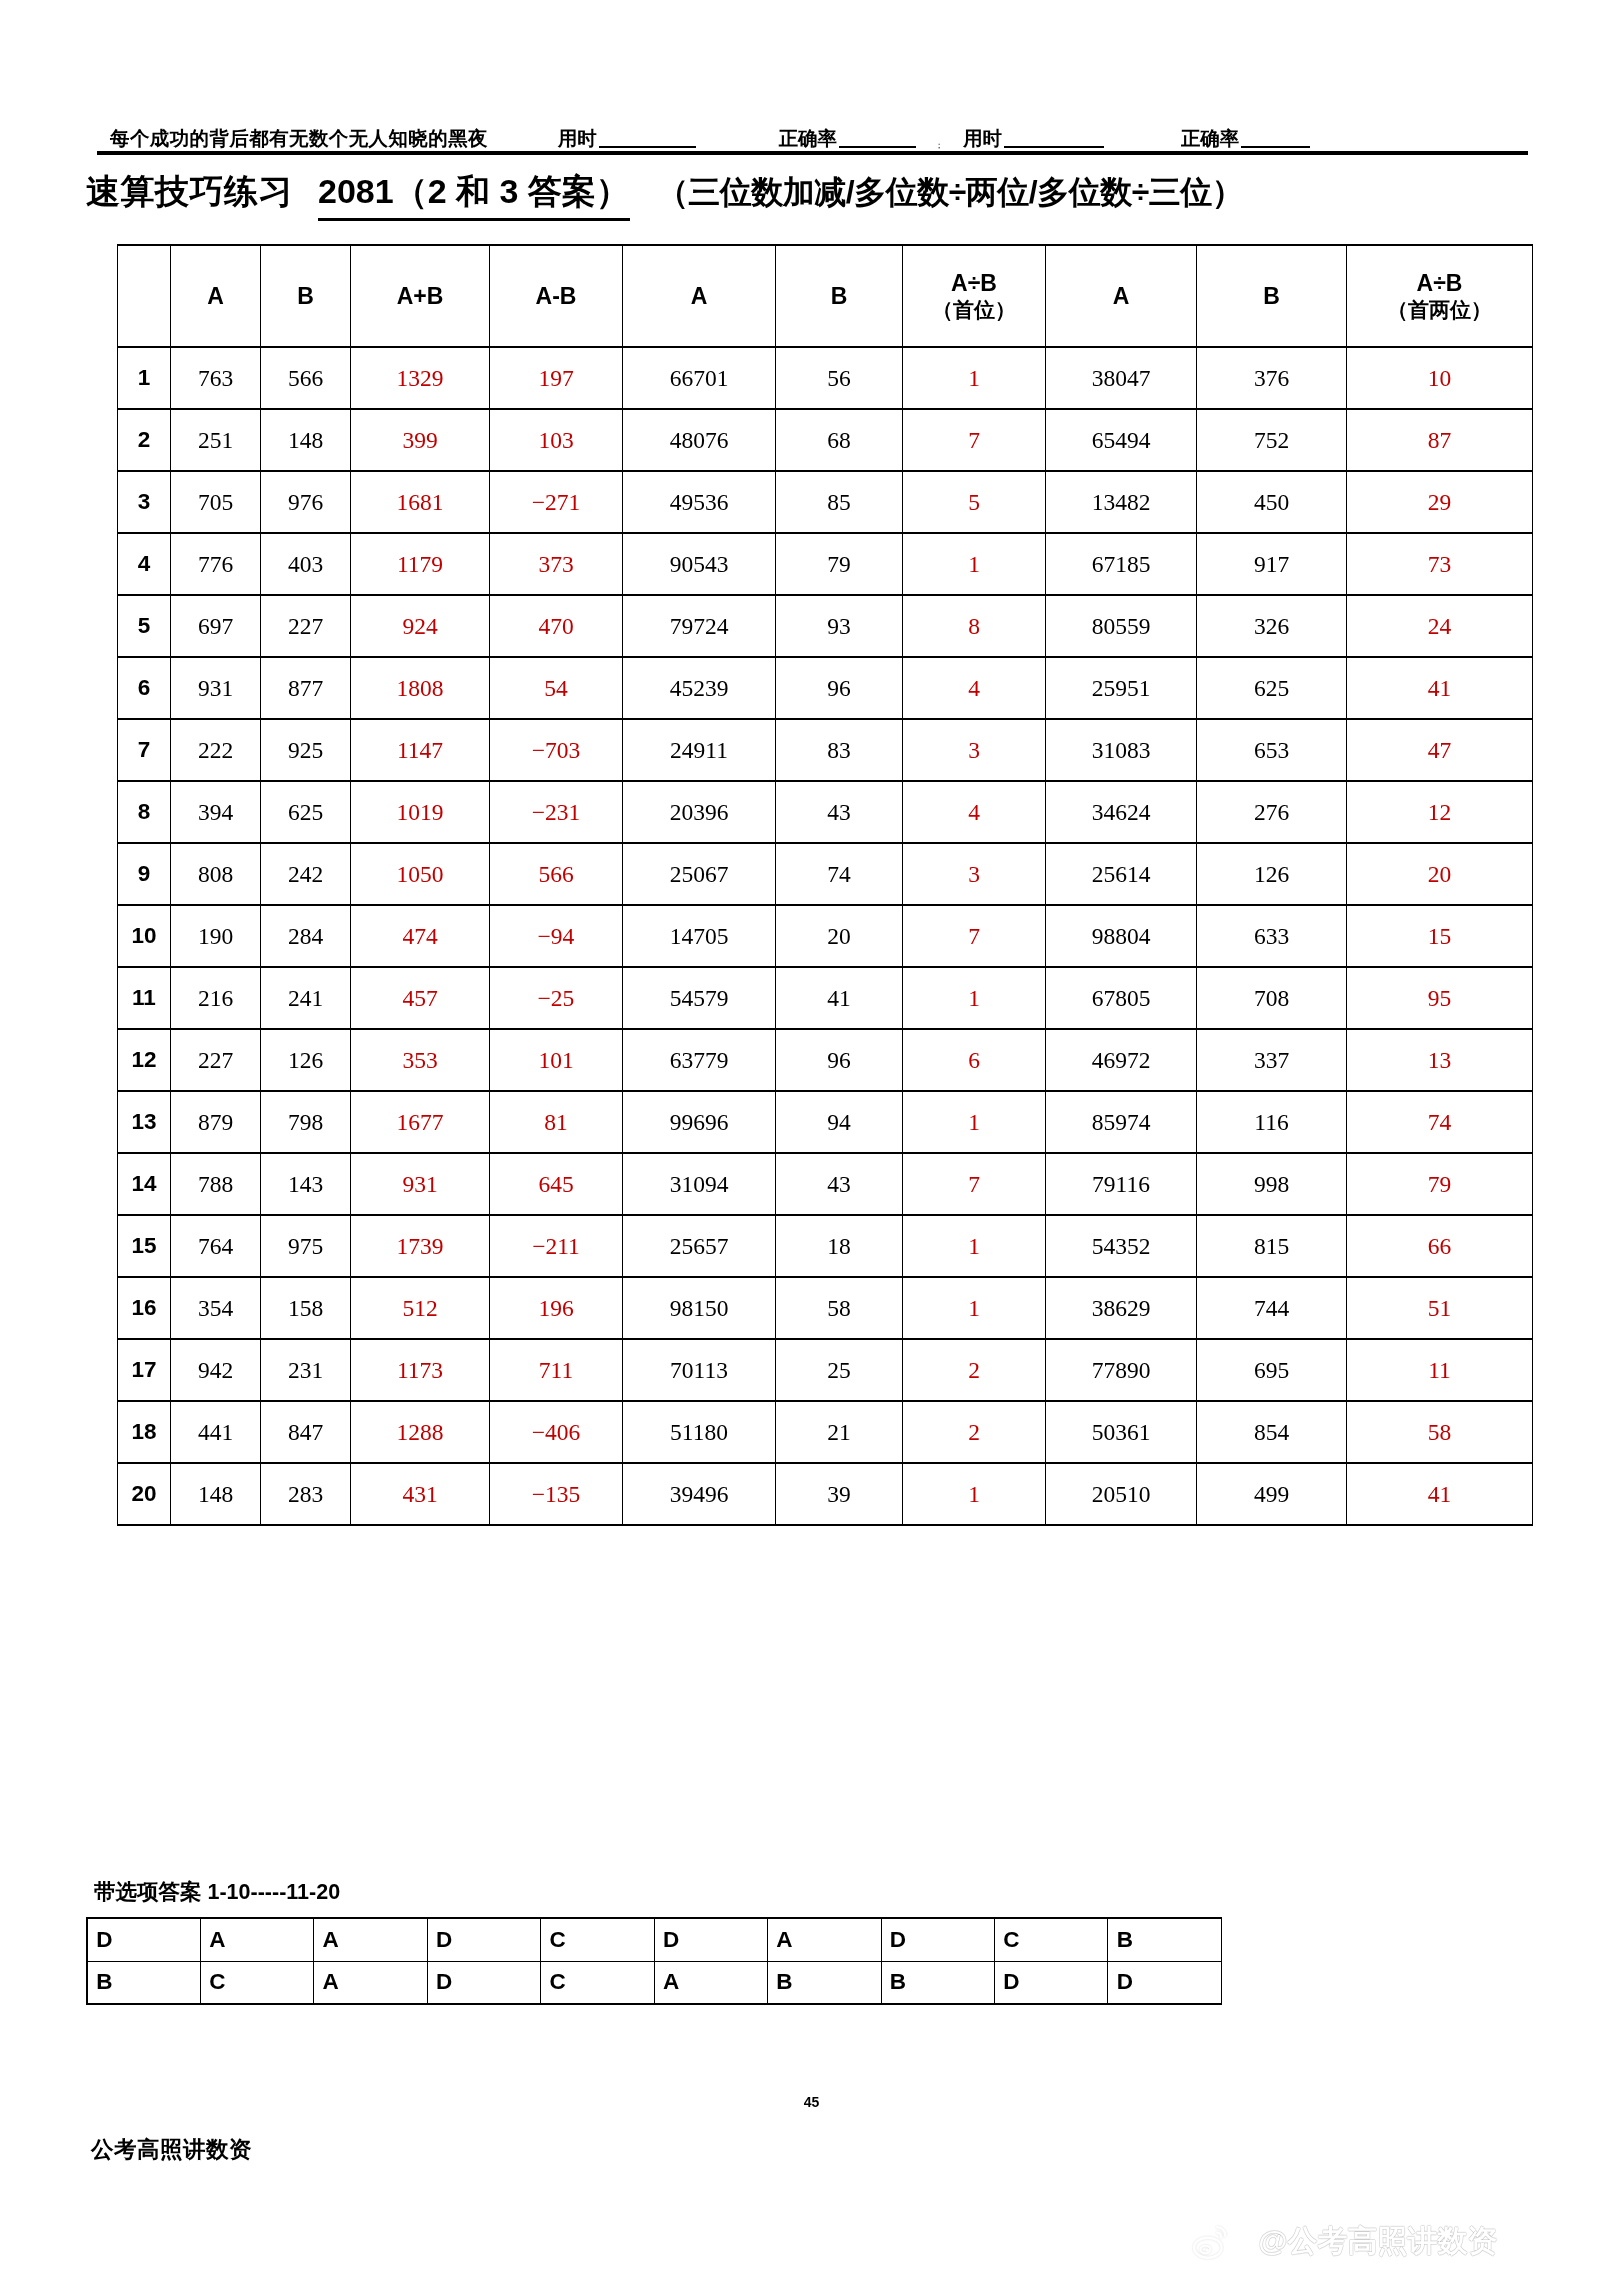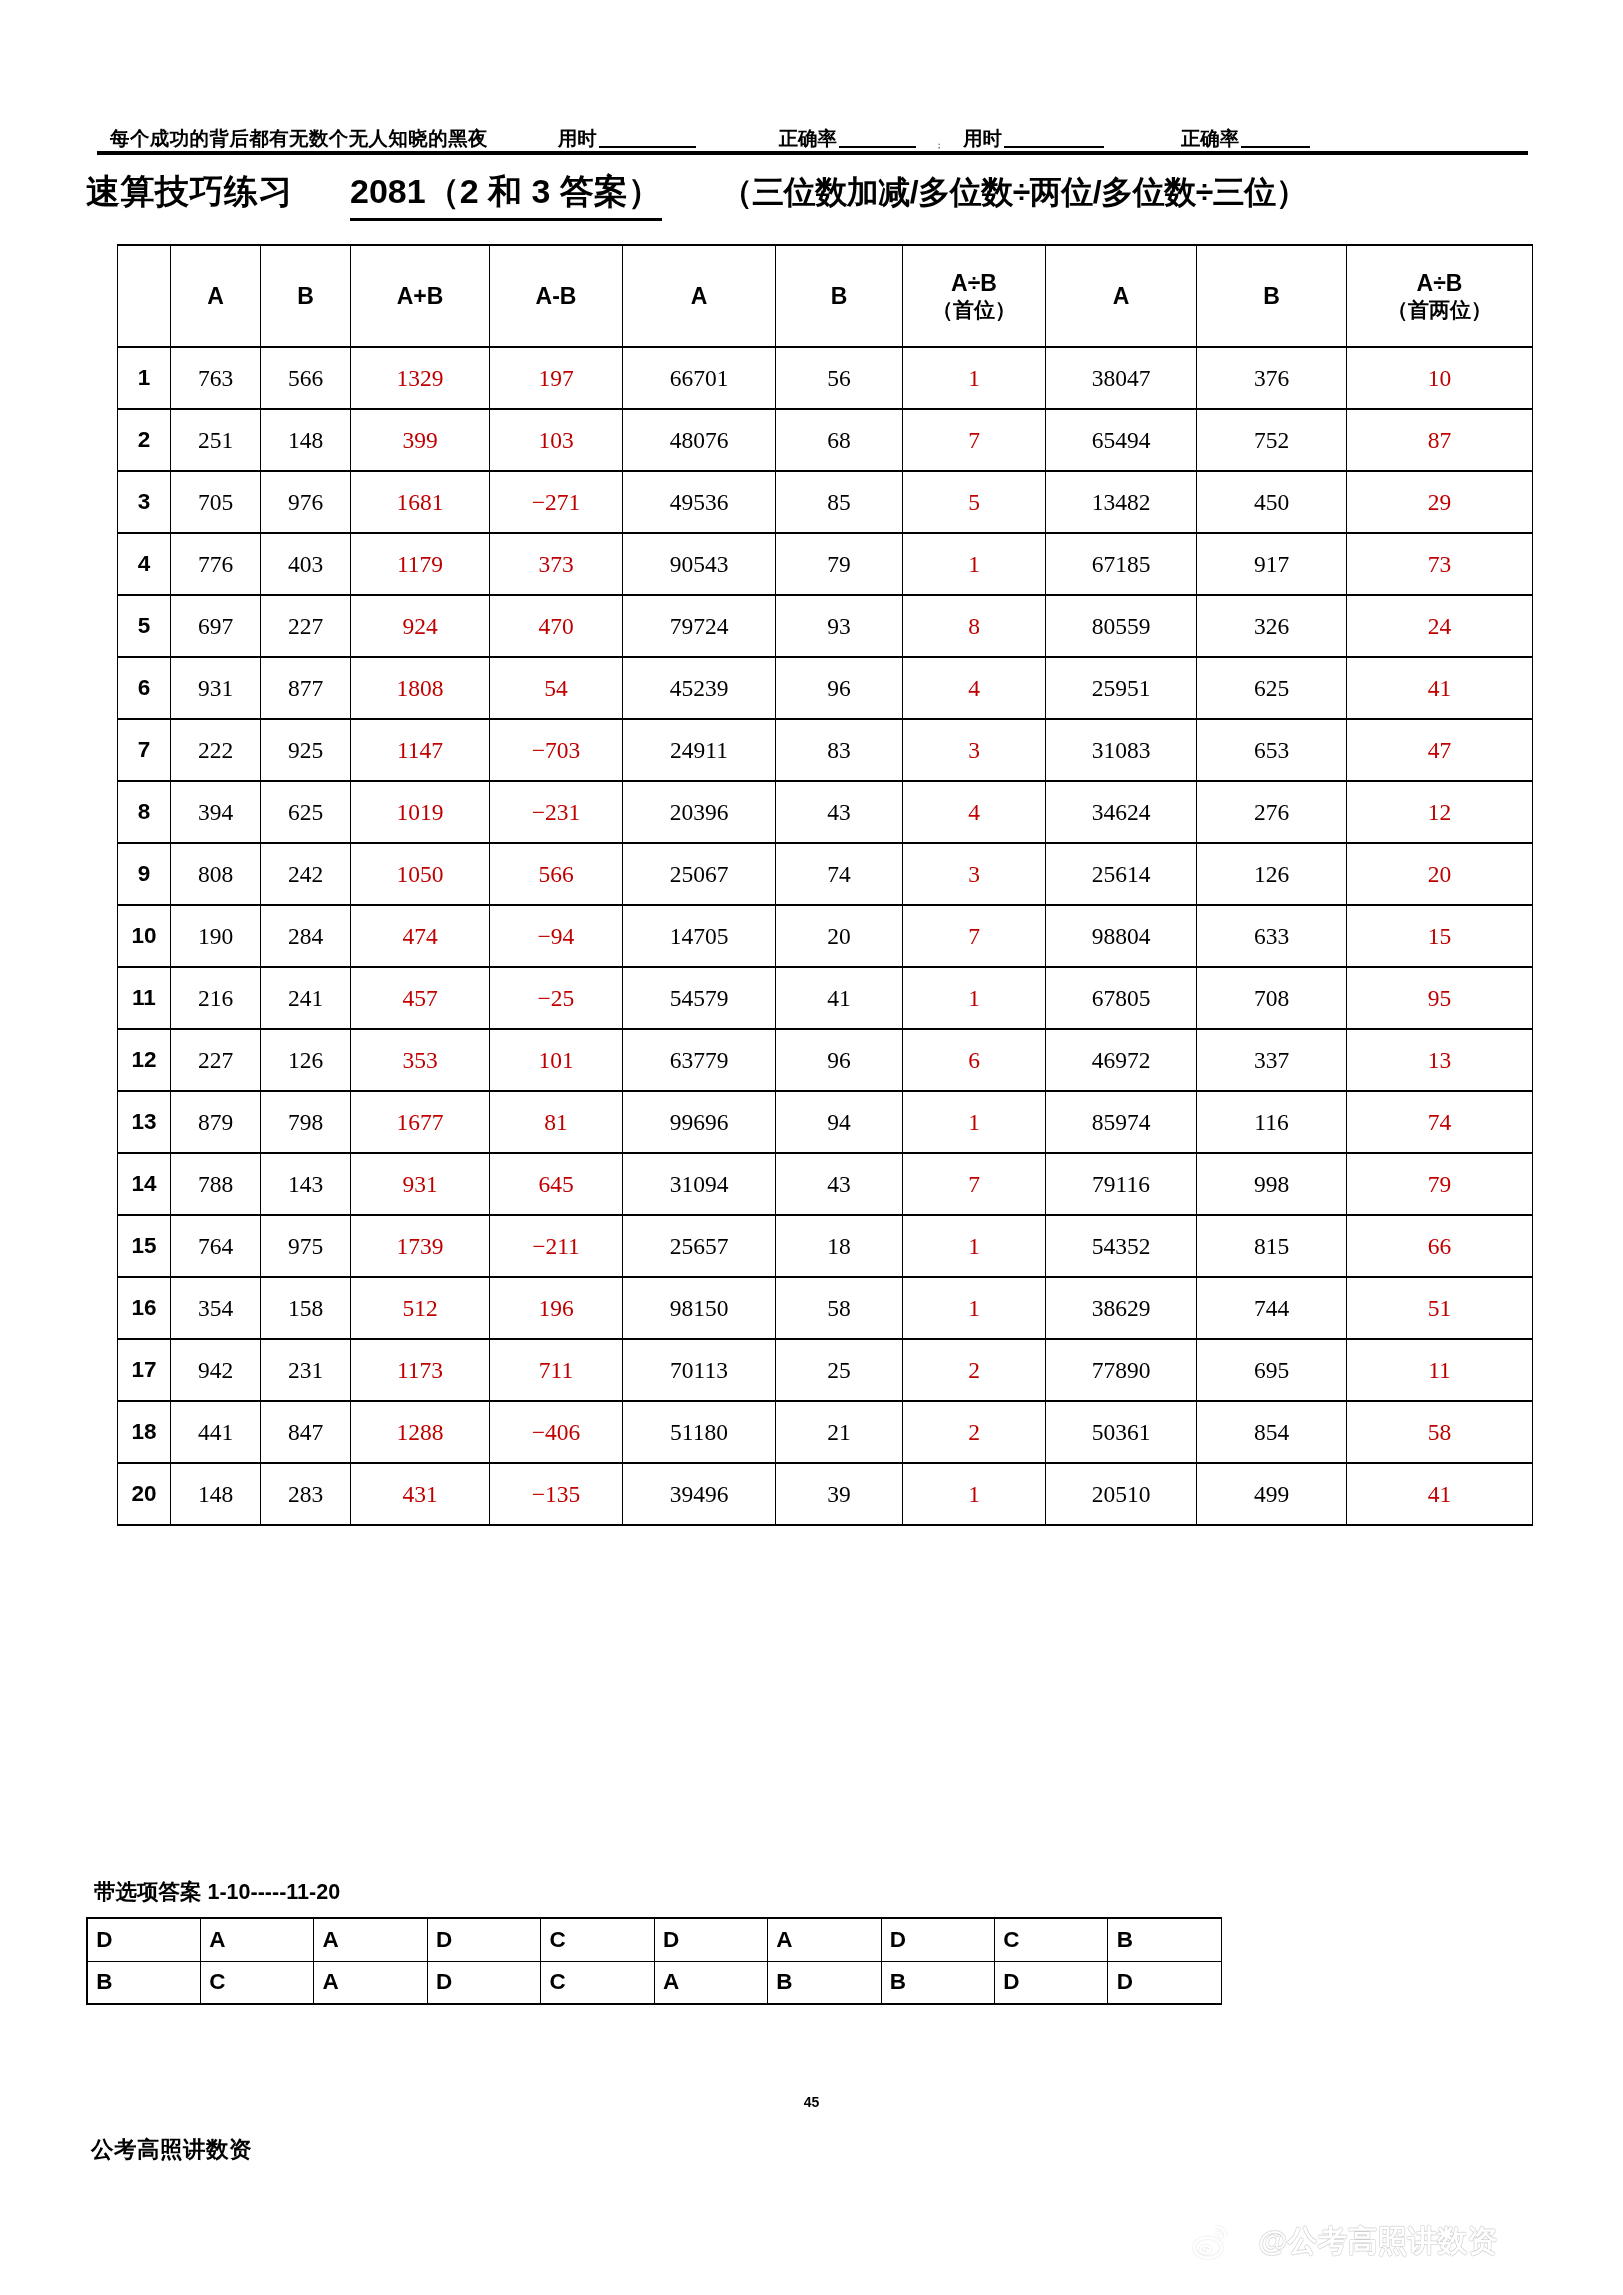--- a/index.html
+++ b/index.html
@@ -78,21 +78,20 @@
   
   .title-row {
     position: absolute;
     left: 86px;
     top: 169px;
     white-space: nowrap;
     display: flex;
     align-items: baseline;
     font-family: "Liberation Sans", "DejaVu Sans", sans-serif;
     font-weight: 700;
-    gap: 32px;
   }
   .title-main {
     font-size: 34px;
     letter-spacing: 0.5px;
   }
   .title-code {
     font-size: 34px;
     letter-spacing: 0px;
     margin-left: 25px;
     border-bottom: 3.6px solid #000;

